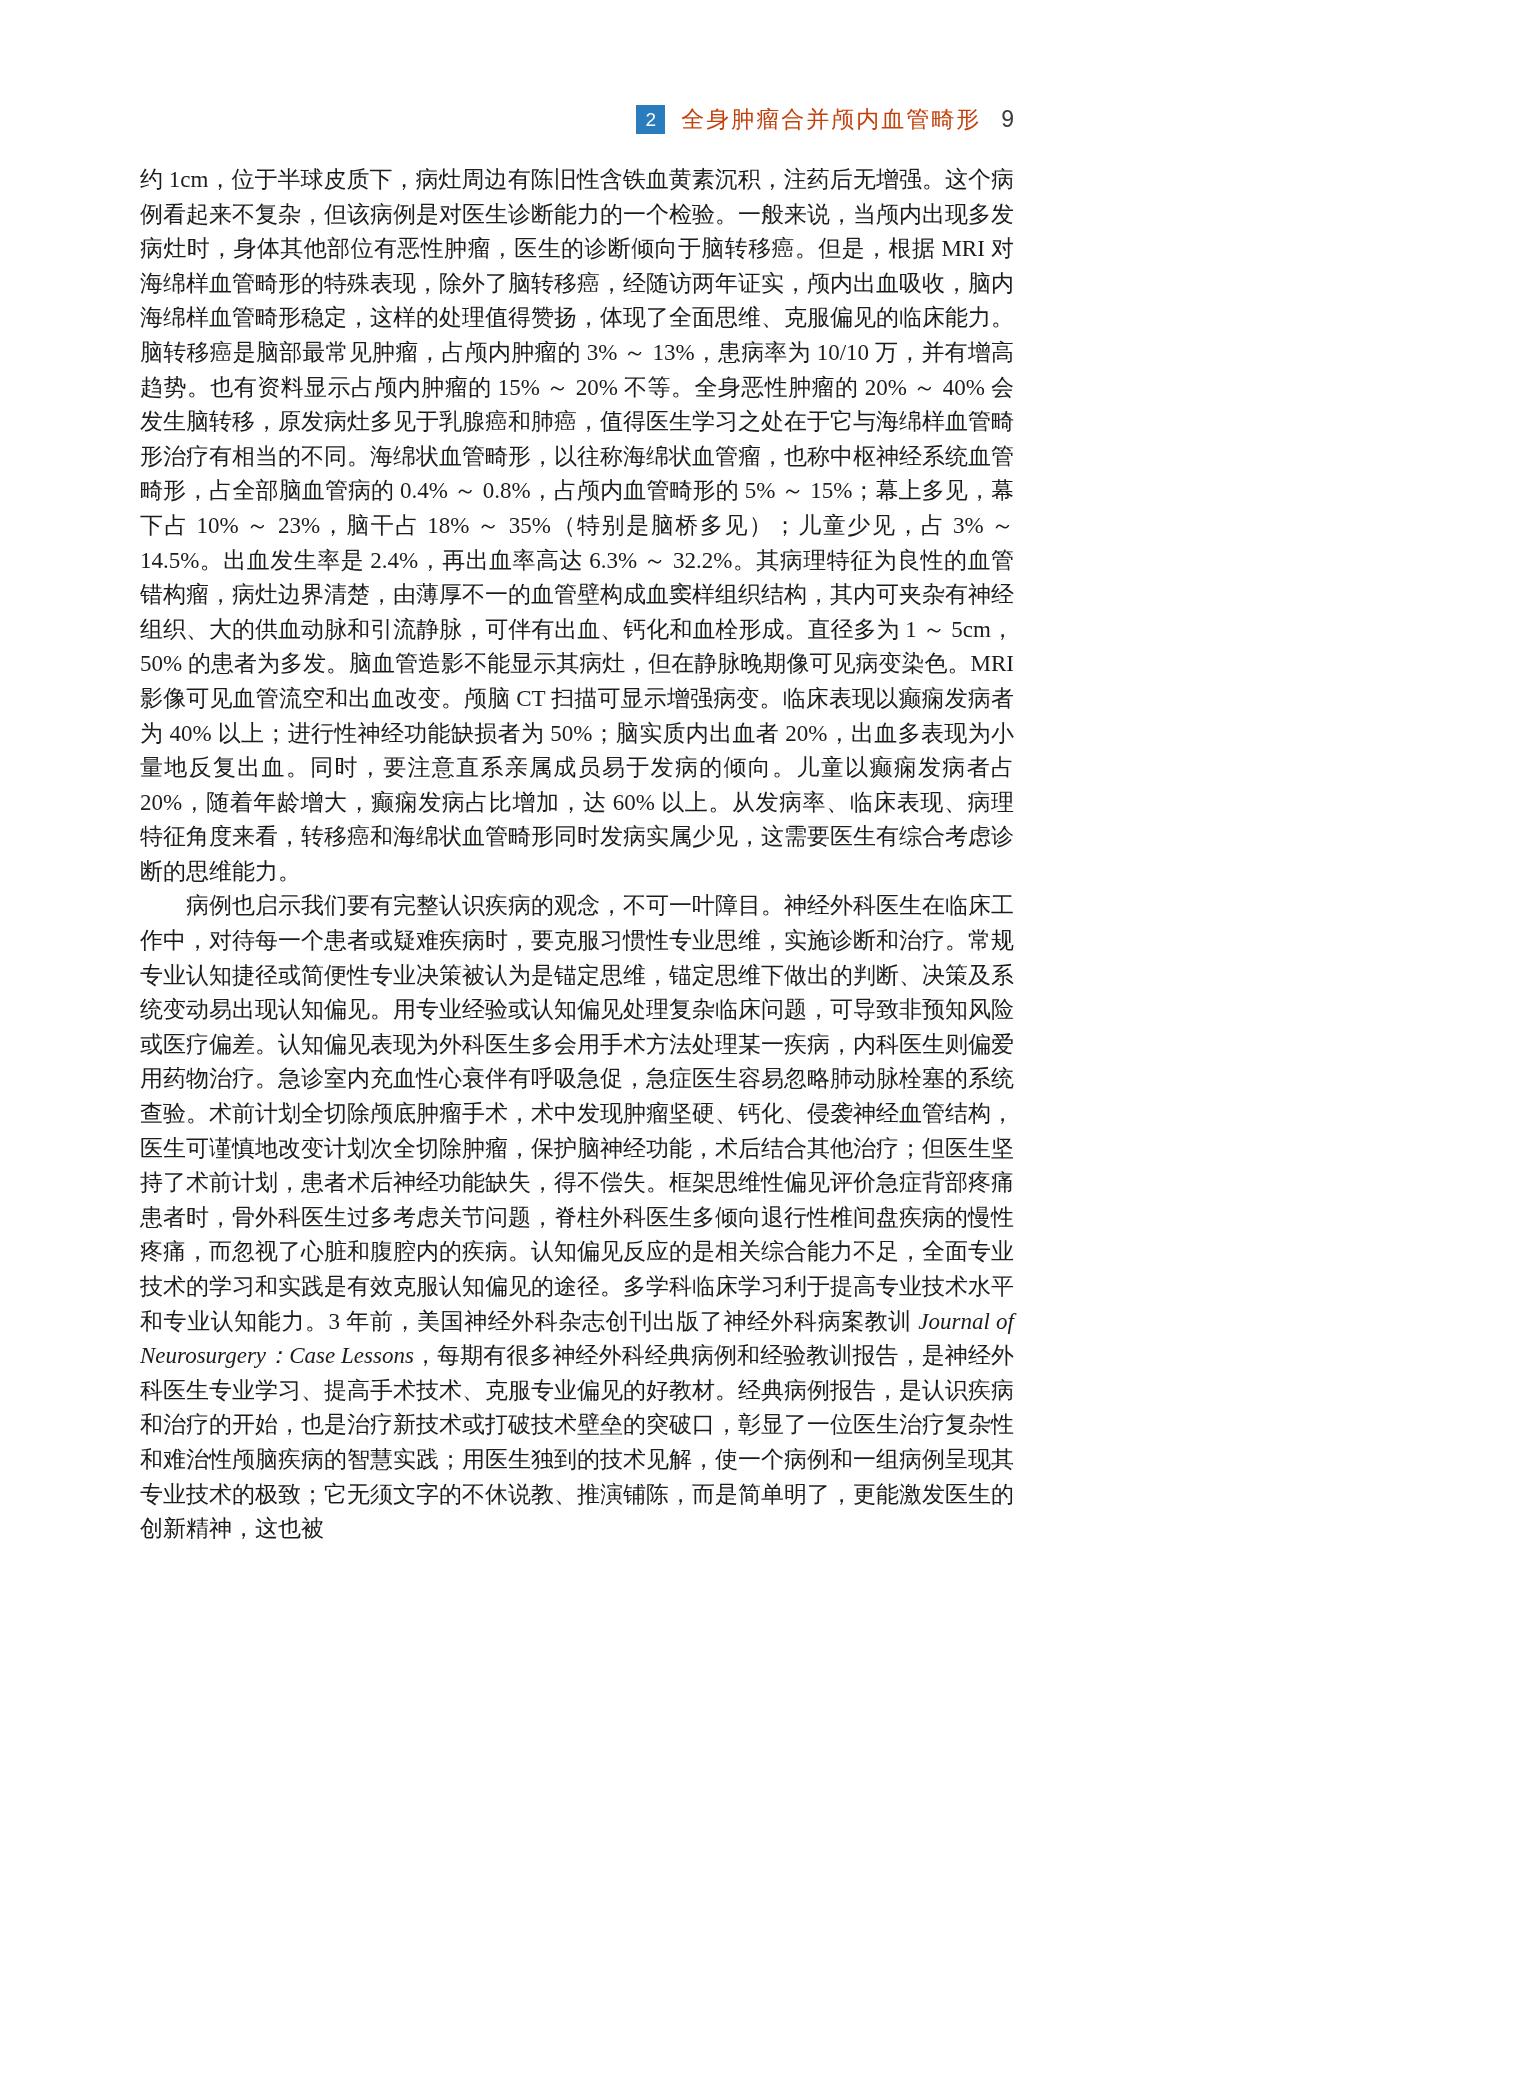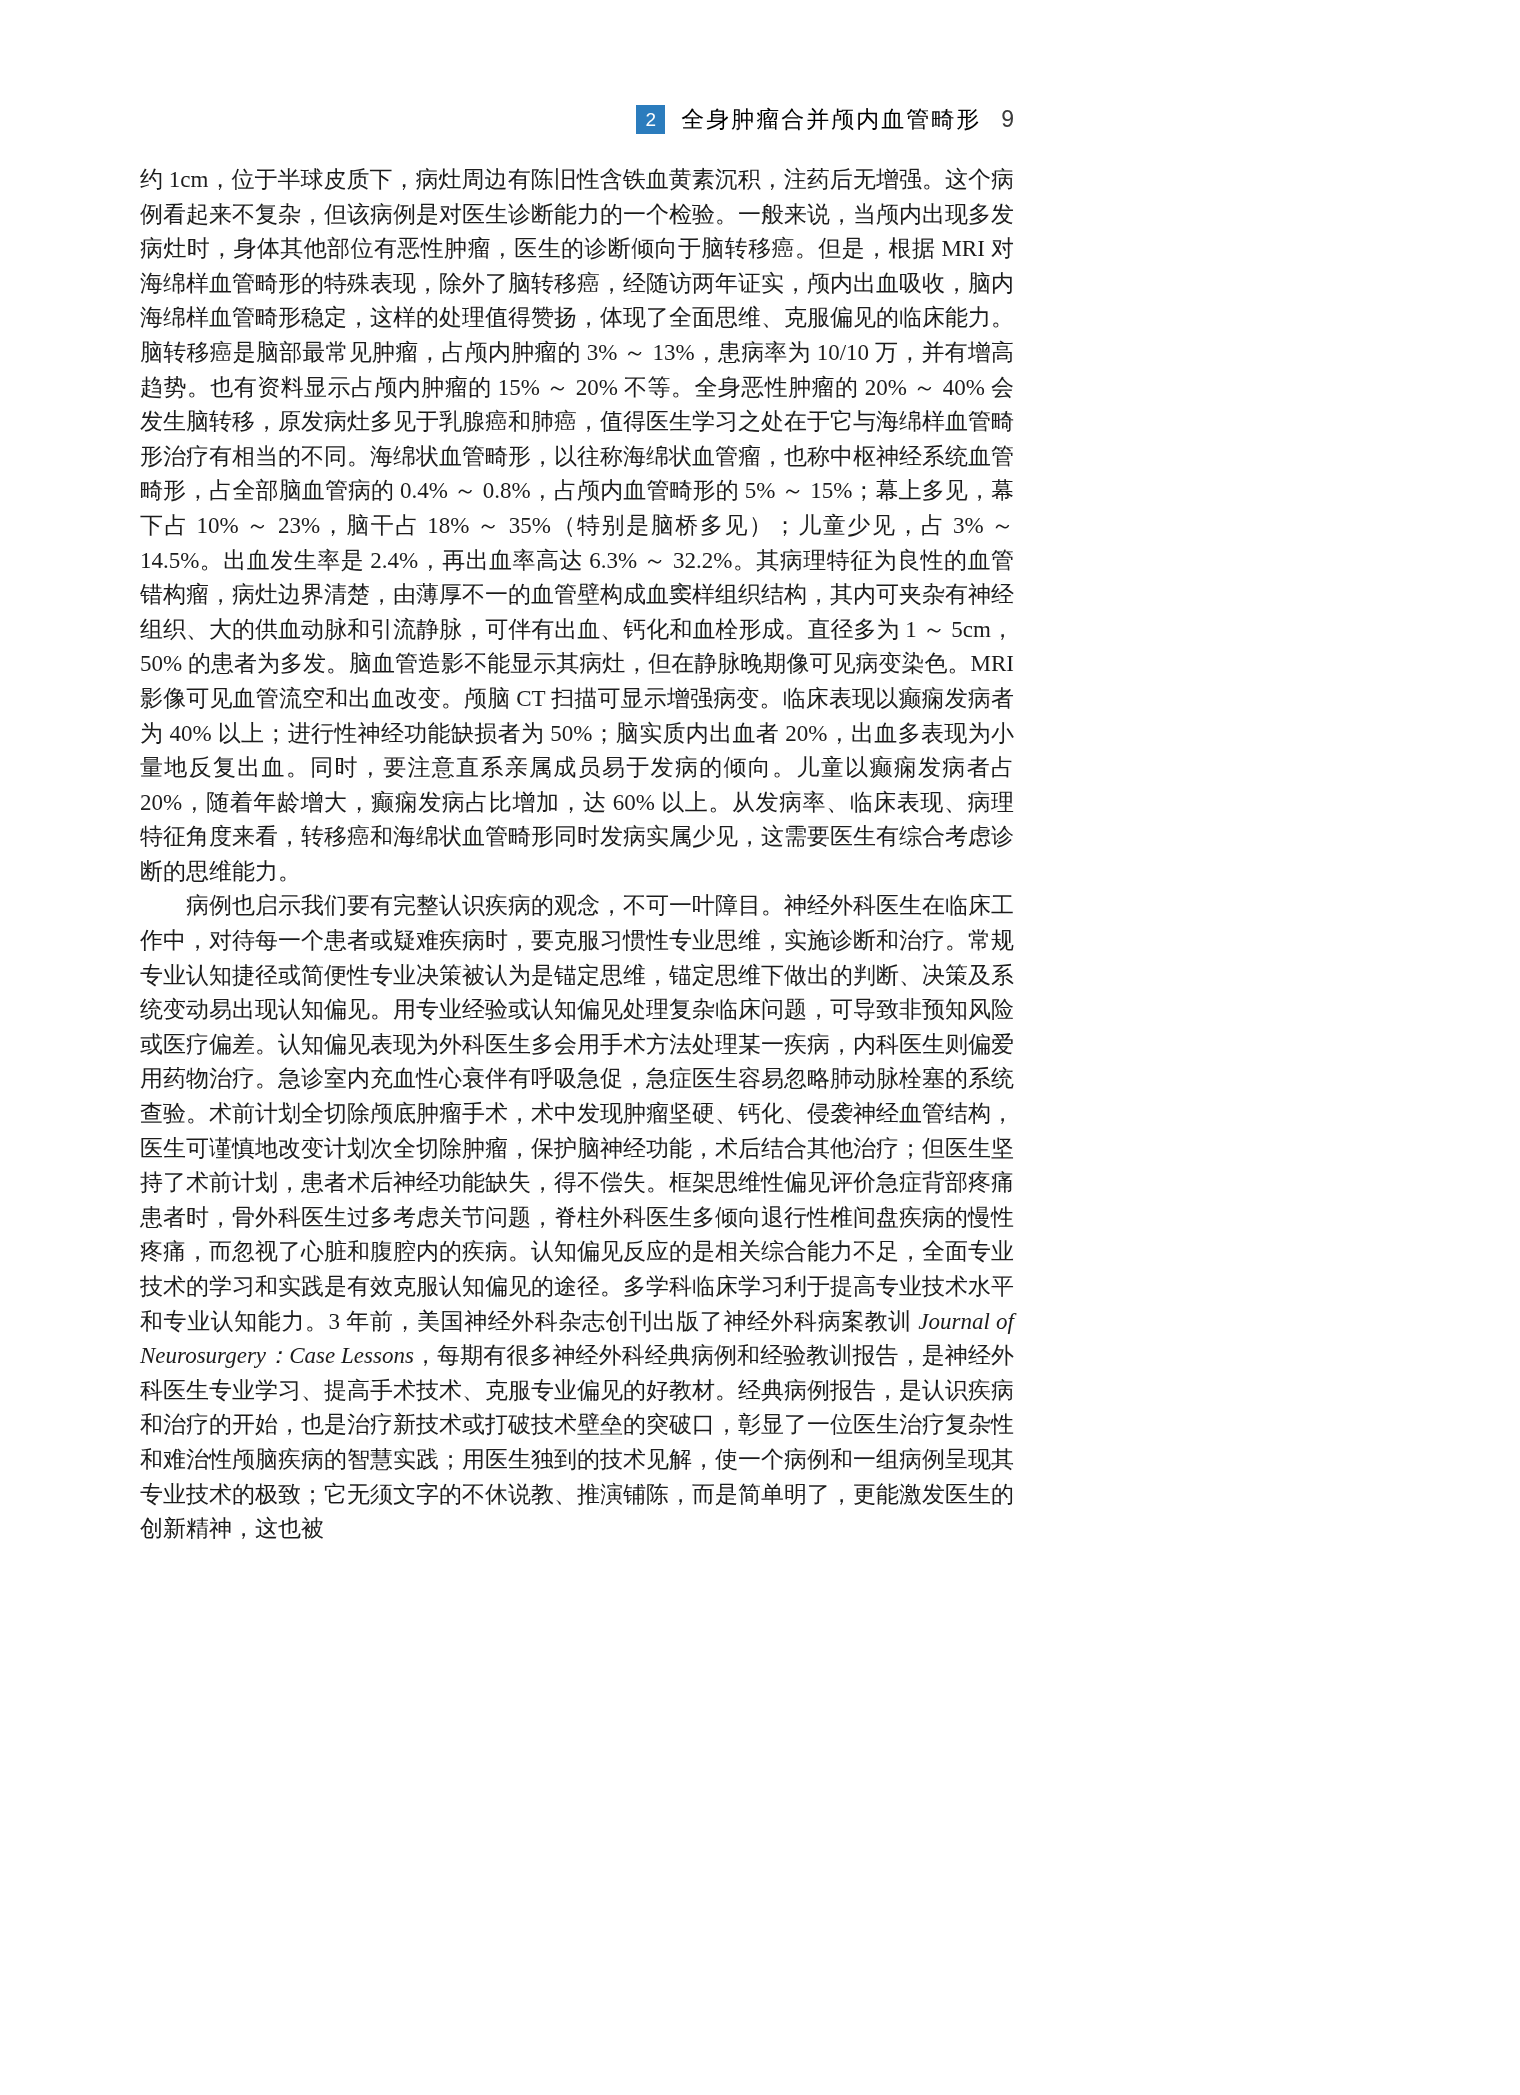--- a/index.html
+++ b/index.html
@@ -31,21 +31,21 @@
     background: #2b7cbd;
     color: #ffffff;
     font-family: "Liberation Sans", "DejaVu Sans", sans-serif;
     font-size: 19px;
     display: flex;
     align-items: center;
     justify-content: center;
     flex: 0 0 auto;
   }
   .chapter-title {
-    color: #000000;
+    color: #c2410c;
     font-family: "Liberation Sans", "DejaVu Sans", sans-serif;
     font-size: 23px;
     letter-spacing: 2px;
     white-space: nowrap;
   }
   .page-number {
     color: #3a3a3a;
     font-family: "Liberation Sans", "DejaVu Sans", sans-serif;
     font-size: 23px;
     margin-left: 4px;

